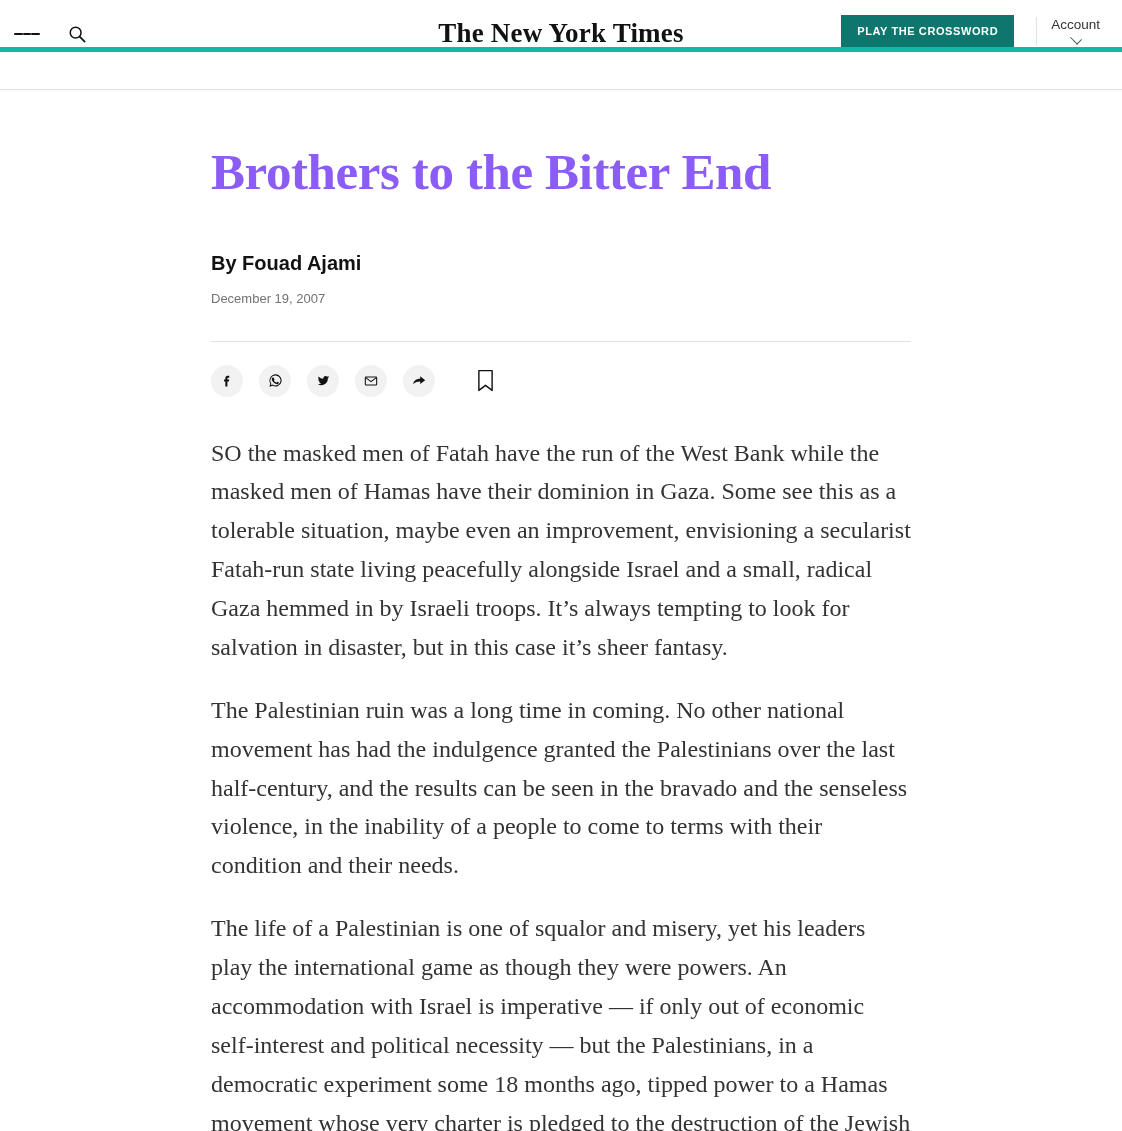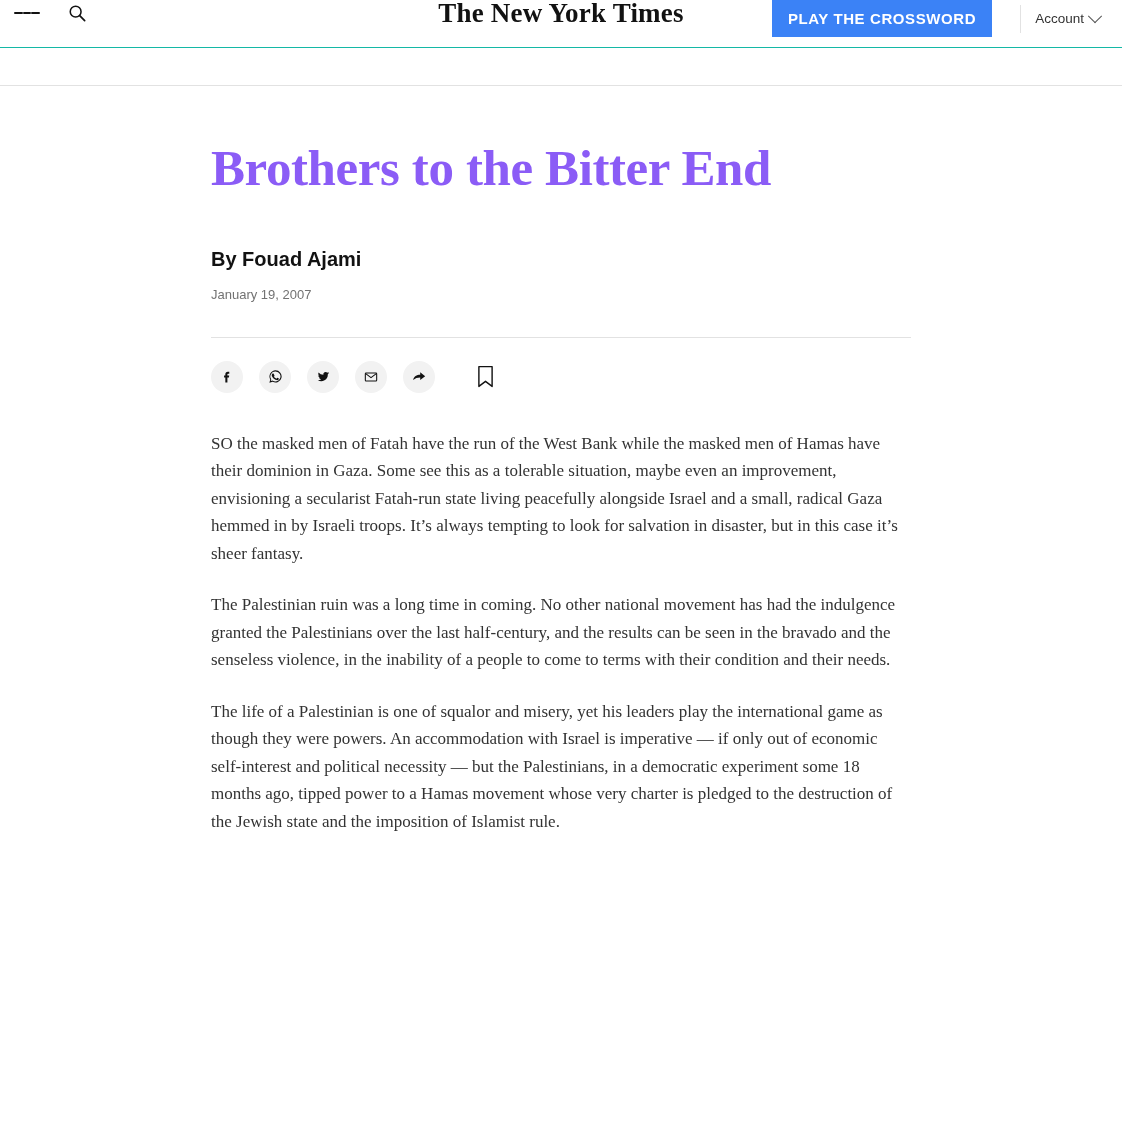--- a/index.html
+++ b/index.html
@@ -12,23 +12,23 @@
     min-height: 1131px;
     font-family: "Liberation Sans", sans-serif;
     color: #121212;
     -webkit-font-smoothing: antialiased;
   }
 
   
   .masthead {
     position: relative;
     height: 47px;
-    border-bottom: 1px solid #14b8a6;
-    display: flex;
-    align-items: flex-start;
+    border-bottom: 5px solid #14b8a6;
+    display: flex;
+    align-items: flex-end;
   }
   .hdr-left {
     display: flex;
     align-items: center;
     gap: 24px;
     padding-left: 14px;
   }
   .icon-btn {
     width: 26px;
     height: 26px;
@@ -62,41 +62,42 @@
     font-style: normal;
   }
   .hdr-right {
     position: absolute;
     right: 12px;
     display: flex;
     align-items: center;
     gap: 0;
   }
   .crossword-btn {
-    background: #3b82f6;
+    background: #0f766e;
     color: #ffffff;
     border: none;
-    font-size: 15px;
+    font-size: 11px;
     font-weight: 700;
     letter-spacing: 0.6px;
     padding: 10px 16px;
     cursor: pointer;
     font-family: "Liberation Sans", sans-serif;
   }
   .account {
     display: flex;
     align-items: center;
     gap: 6px;
     padding: 0 10px 0 14px;
     border-left: 1px solid #e2e2e2;
-    margin-left: 28px;
+    margin-left: 22px;
     height: 28px;
     font-size: 13.5px;
     color: #333;
     cursor: pointer;
+    flex-direction: column;
   }
   .chev {
     width: 9px;
     height: 9px;
     border-right: 1.4px solid #555;
     border-bottom: 1.4px solid #555;
     transform: rotate(45deg) translate(-2px, -2px);
   }
 
   .subbar {
@@ -165,21 +166,21 @@
     align-items: center;
     justify-content: center;
     background: none;
     border: none;
     cursor: pointer;
     margin-left: 18px;
   }
 
   .body-text p {
     font-family: "Liberation Serif", serif;
-    font-size: 17px;
+    font-size: 24px;
     line-height: 1.62;
     color: #333333;
     margin: 0 0 24px 0;
   }
   .body-text p:first-child {
     margin-top: 36px;
   }
 </style>
 </head>
 <body>
@@ -211,21 +212,21 @@
 </div>
 
 <div class="subbar"></div>
 
 <div class="article">
 
   <h1 class="headline">Brothers to the Bitter End</h1>
 
   <div class="byline">By Fouad Ajami</div>
 
-  <div class="pubdate">January 19, 2007</div>
+  <div class="pubdate">December 19, 2007</div>
 
   <hr class="rule">
 
   <div class="share-row">
 
     <button class="share-btn">
       <svg width="16" height="16" viewBox="0 0 24 24" aria-hidden="true">
         <path d="M15.2 4.2h-2.1c-2.2 0-3.6 1.4-3.6 3.6v2.1H7.6v2.9h1.9v7.4h3.1v-7.4h2.3l.4-2.9h-2.7V8.2c0-.8.3-1.2 1.2-1.2h1.6V4.2z" fill="#121212"></path>
       </svg>
     </button>

